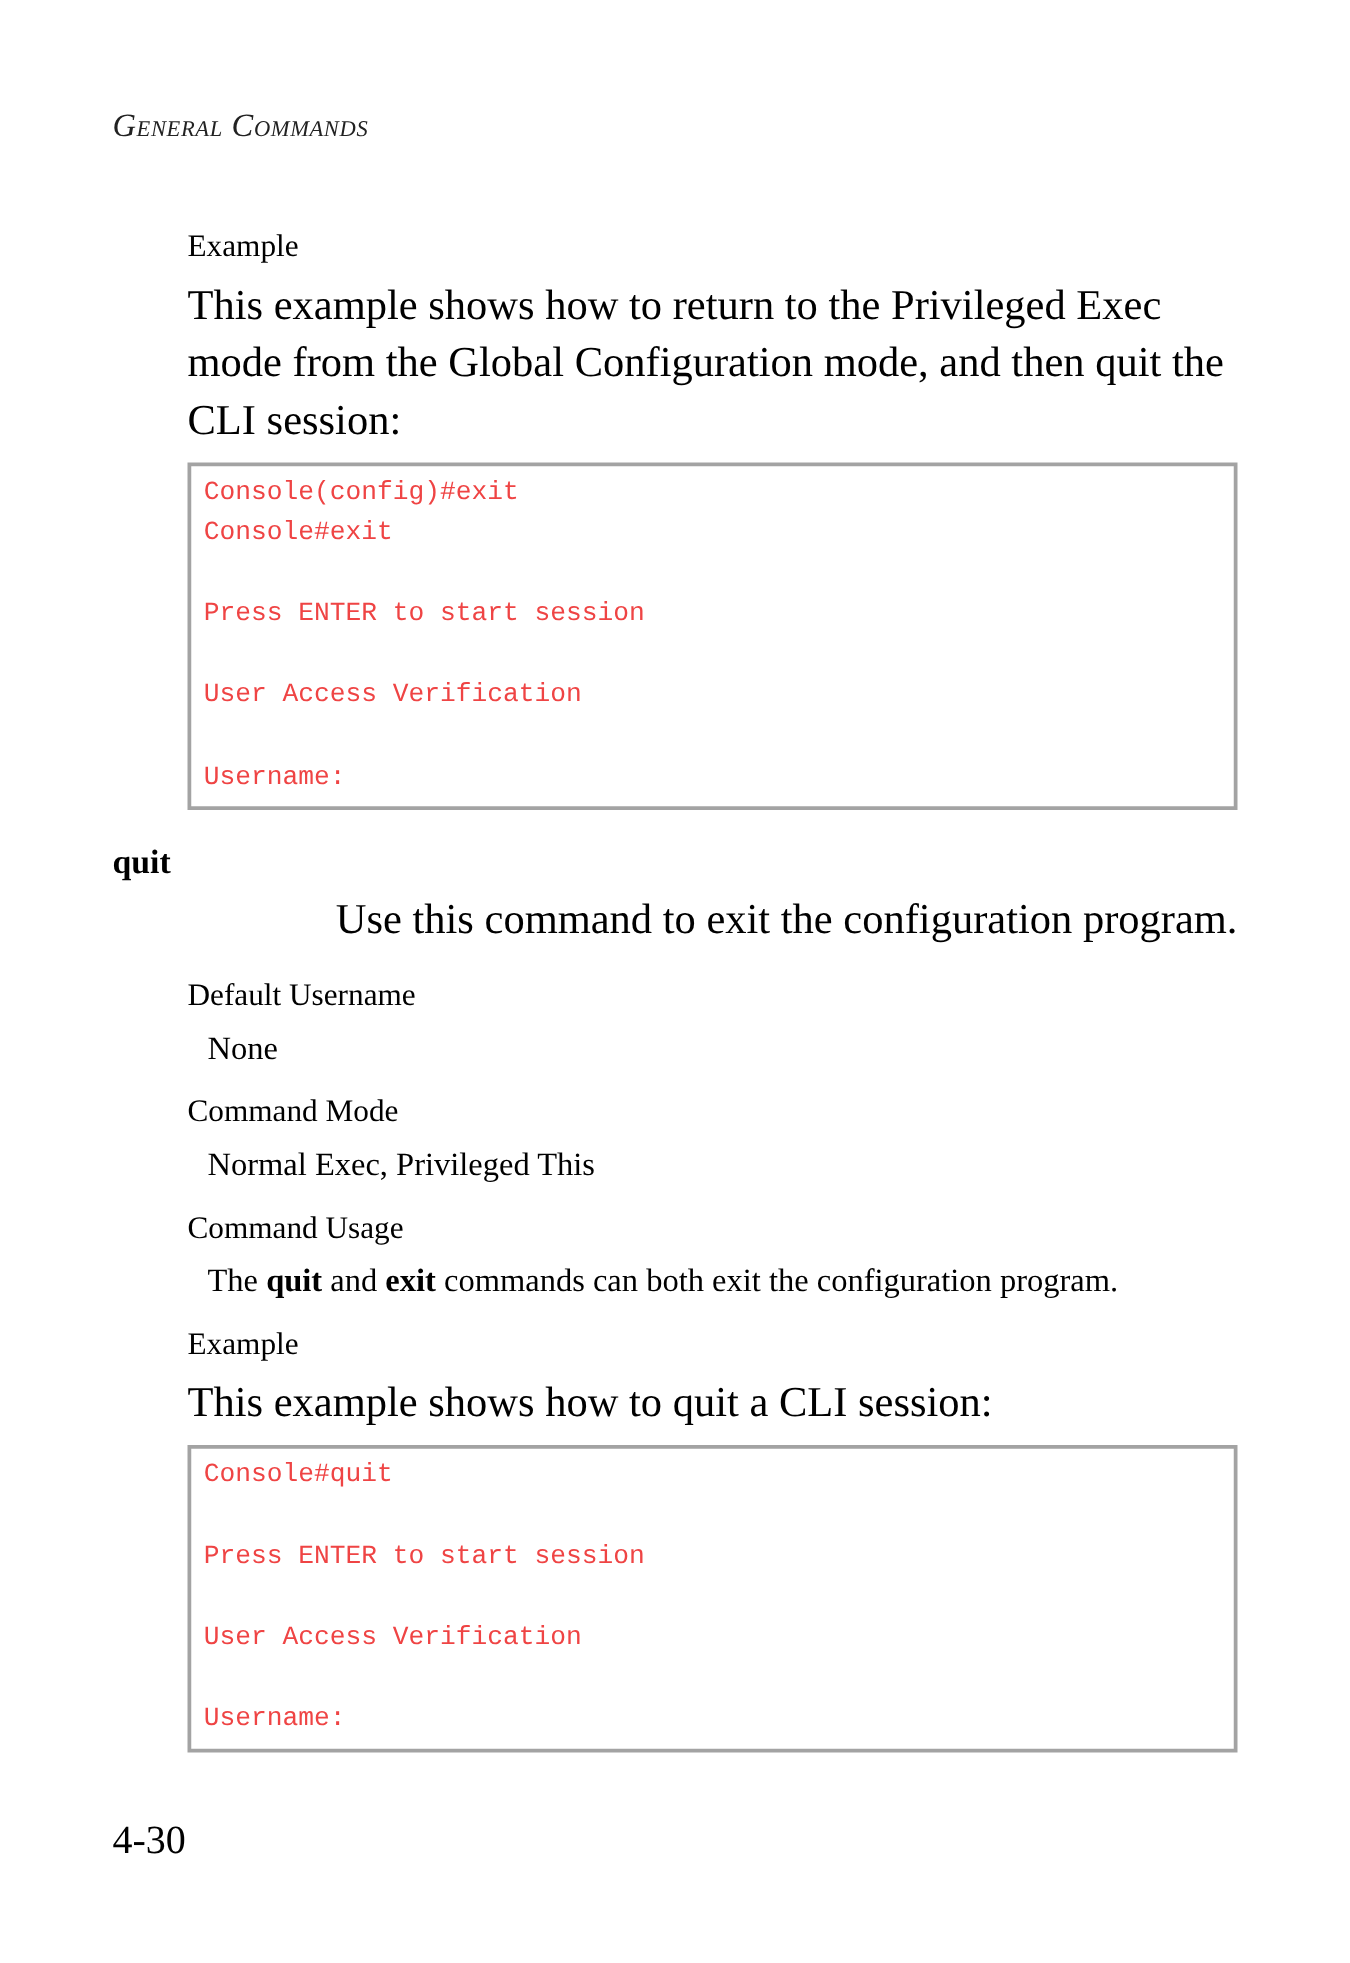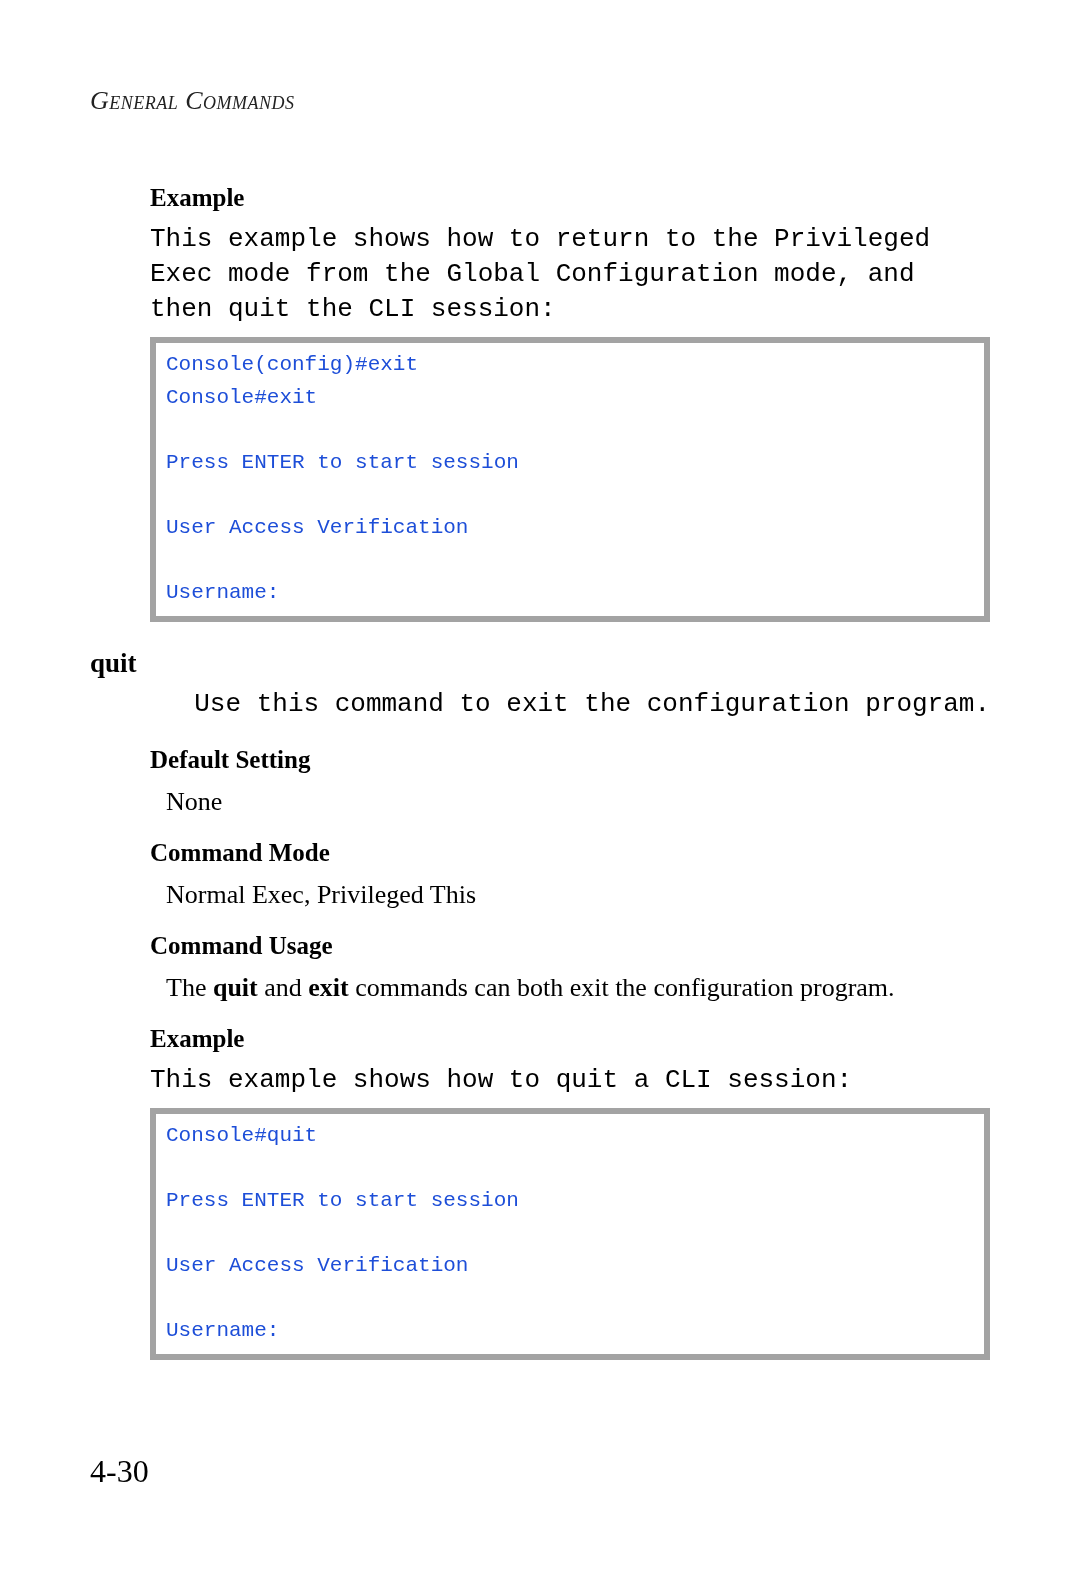--- a/index.html
+++ b/index.html
@@ -17,37 +17,36 @@
       font-variant: small-caps;
       font-size: 26px;
       letter-spacing: 0.5px;
       margin-bottom: 68px;
       color: #222;
     }
     .content-col {
       padding-left: 60px;
     }
     .section-label {
-      font-weight: bold;
+      font-weight: normal;
       font-size: 25px;
       margin-bottom: 10px;
       color: #000;
     }
     .body-text {
-      font-size: 26px;
+      font-size: 34px;
       line-height: 1.35;
       margin-top: 2px;
       margin-bottom: 10px;
-      font-family: Liberation Mono, monospace;
     }
     .code-box {
-      border: 6px solid #a3a3a3;
+      border: 3px solid #a3a3a3;
       font-family: "Courier New", Courier, monospace;
       font-size: 21px;
-      color: #1d4ed8;
+      color: #ef4444;
       padding: 6px 10px 6px 10px;
       line-height: 1.55;
       white-space: pre;
       margin-bottom: 26px;
     }
     .command-name {
       font-weight: bold;
       font-size: 27px;
       margin-bottom: 8px;
     }
@@ -88,21 +87,21 @@
 
 Username:</div>
 </div>
 
 <div class="command-name">quit</div>
 
 <div class="content-col">
   <div class="body-text" style="margin-bottom:24px;text-align:right;">Use this command to exit the configuration program.</div>
 
   <div class="block">
-    <div class="section-label">Default Setting</div>
+    <div class="section-label">Default Username</div>
     <div class="indent-text">None</div>
   </div>
 
   <div class="block">
     <div class="section-label">Command Mode</div>
     <div class="indent-text">Normal Exec, Privileged This</div>
   </div>
 
   <div class="block">
     <div class="section-label">Command Usage</div>

